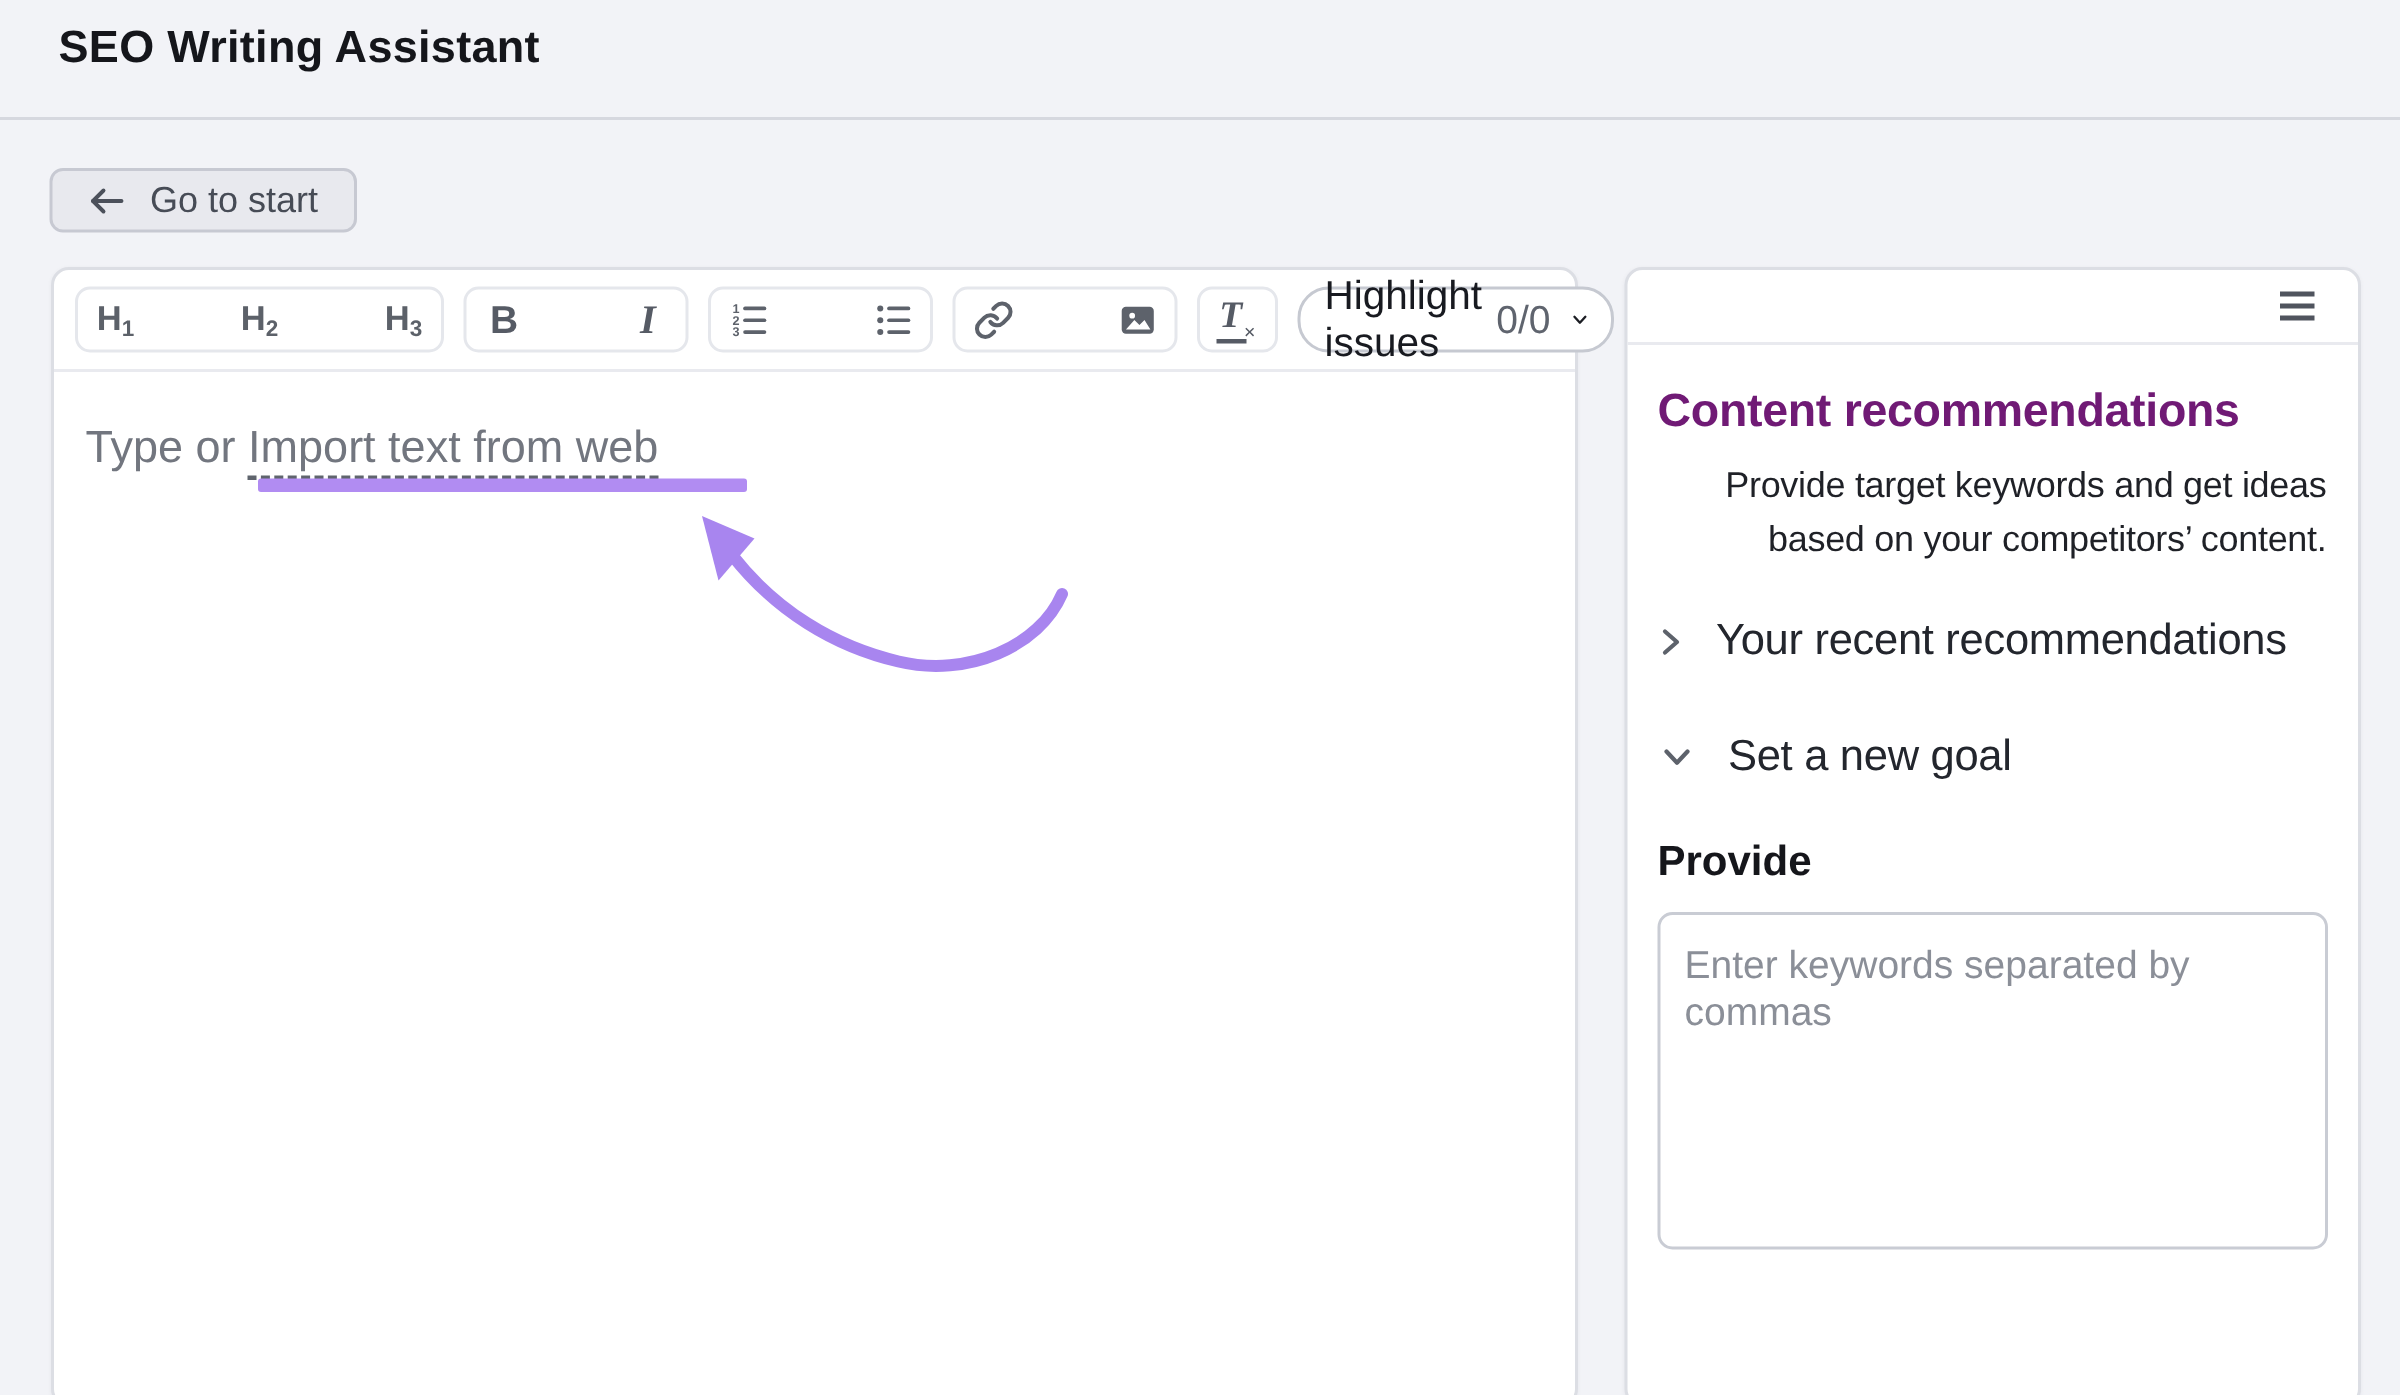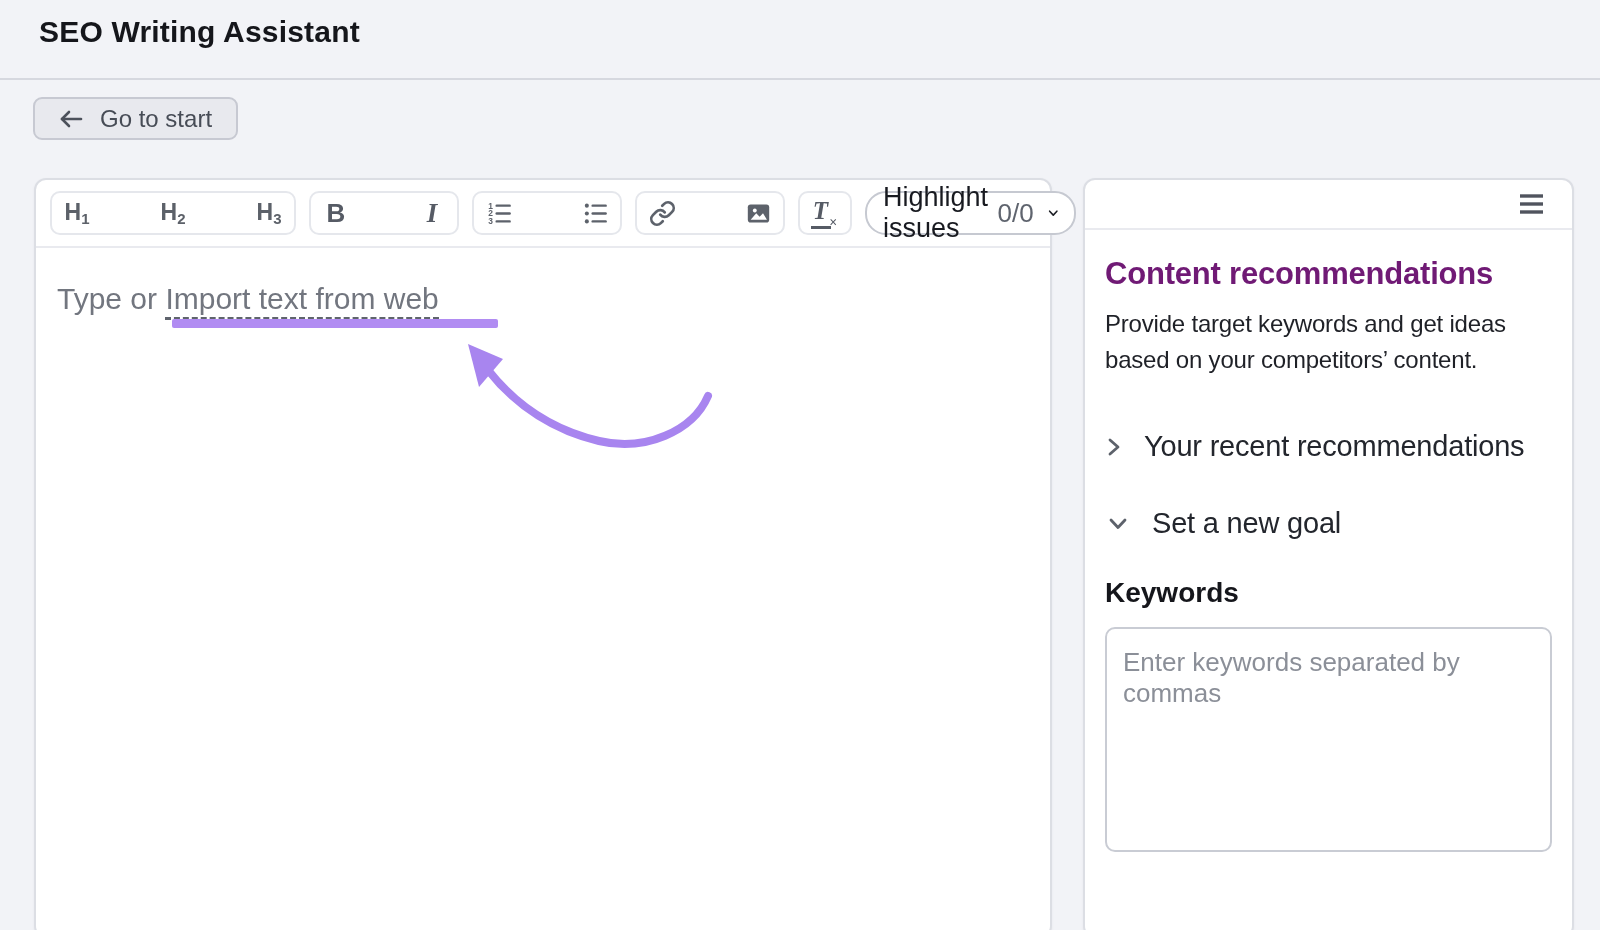--- a/index.html
+++ b/index.html
@@ -17,21 +17,21 @@
     position:absolute; left:0; top:0; width:1600px; height:80px;
     border-bottom:2px solid #d6d8df;
   }
   .app-header h1 {
     position:absolute; left:39px; top:15px;
     font-size:30px; font-weight:700; letter-spacing:.2px; color:#15161b;
   }
 
   
   .go-start {
-    position:absolute; left:33px; top:97px; height:43px;
+    position:absolute; left:33px; top:112px; height:43px;
     display:flex; align-items:center; gap:15px; padding:0 24px 0 22px;
     background:#e8e9ee; border:2px solid #c7c9d2; border-radius:9px;
     font-family:inherit; font-size:24px; color:#474c56; cursor:pointer;
   }
 
   
   .editor-panel {
     position:absolute; left:34px; top:178px; width:1018px; height:760px;
     background:#fff; border:2px solid #dcdee4; border-radius:12px;
     box-shadow:0 1px 3px rgba(25,28,50,.05);
@@ -90,22 +90,22 @@
     background:#fff; border:2px solid #dcdee4; border-radius:12px;
     box-shadow:0 1px 3px rgba(25,28,50,.05);
   }
   .sb-header {
     height:50px; display:flex; align-items:center; justify-content:flex-end;
     padding-right:24px; border-bottom:2px solid #e9eaef;
   }
   .sb-menu-btn { background:none; border:none; cursor:pointer; display:flex; padding:4px; }
   .sb-content { padding:0 20px; }
   .sb-title { margin-top:26px; font-size:31px; font-weight:700; letter-spacing:-.2px; color:#701a75; }
-  .sb-desc { margin-top:14px; max-width:446px; font-size:24px; line-height:36px; letter-spacing:-.2px; color:#1f2127; }
-  .sb-row { margin-top:52px; display:flex; align-items:center; gap:21px; cursor:pointer; }
+  .sb-desc { margin-top:14px; max-width:446px; font-size:24px; line-height:36px; letter-spacing:-.2px; color:#1f2127;text-align:right; }
+  .sb-row { margin-top:33px; display:flex; align-items:center; gap:21px; cursor:pointer; }
   .sb-row .row-label { font-size:29px; color:#23262d; letter-spacing:-.2px; }
   .sb-row.goal { margin-top:44px; }
   .or-divider { margin-top:37px; display:flex; align-items:center; }
   .or-divider .line { flex:1; height:2px; background:#d9dbe2; }
   .or-divider .or-text { padding:0 22px; font-size:25px; color:#3a3e46; }
   .kw-label { margin-top:37px; font-size:28px; font-weight:700; color:#15161b; }
   .kw-input {
     margin-top:18px; width:447px; height:225px; resize:none;
     border:2px solid #c9ccd4; border-radius:10px;
     padding:18px 16px; font-family:inherit; font-size:26px; color:#1f2127;
@@ -257,18 +257,18 @@
       </div>
 
 
       <div class="sb-row goal">
         <svg width="26" height="18" viewBox="0 0 26 18">
           <polyline points="6,5 13,12.5 20,5" fill="none" stroke="#5d626b" stroke-width="2.8" stroke-linecap="round" stroke-linejoin="round"></polyline>
         </svg>
         <span class="row-label">Set a new goal</span>
       </div>
 
-      <h3 class="kw-label">Keywords</h3>
+      <h3 class="kw-label">Provide</h3>
       <textarea class="kw-input" placeholder="Enter keywords separated by commas" style=""></textarea>
     </div>
   </aside>
 
 </div>
 
 </body></html>

